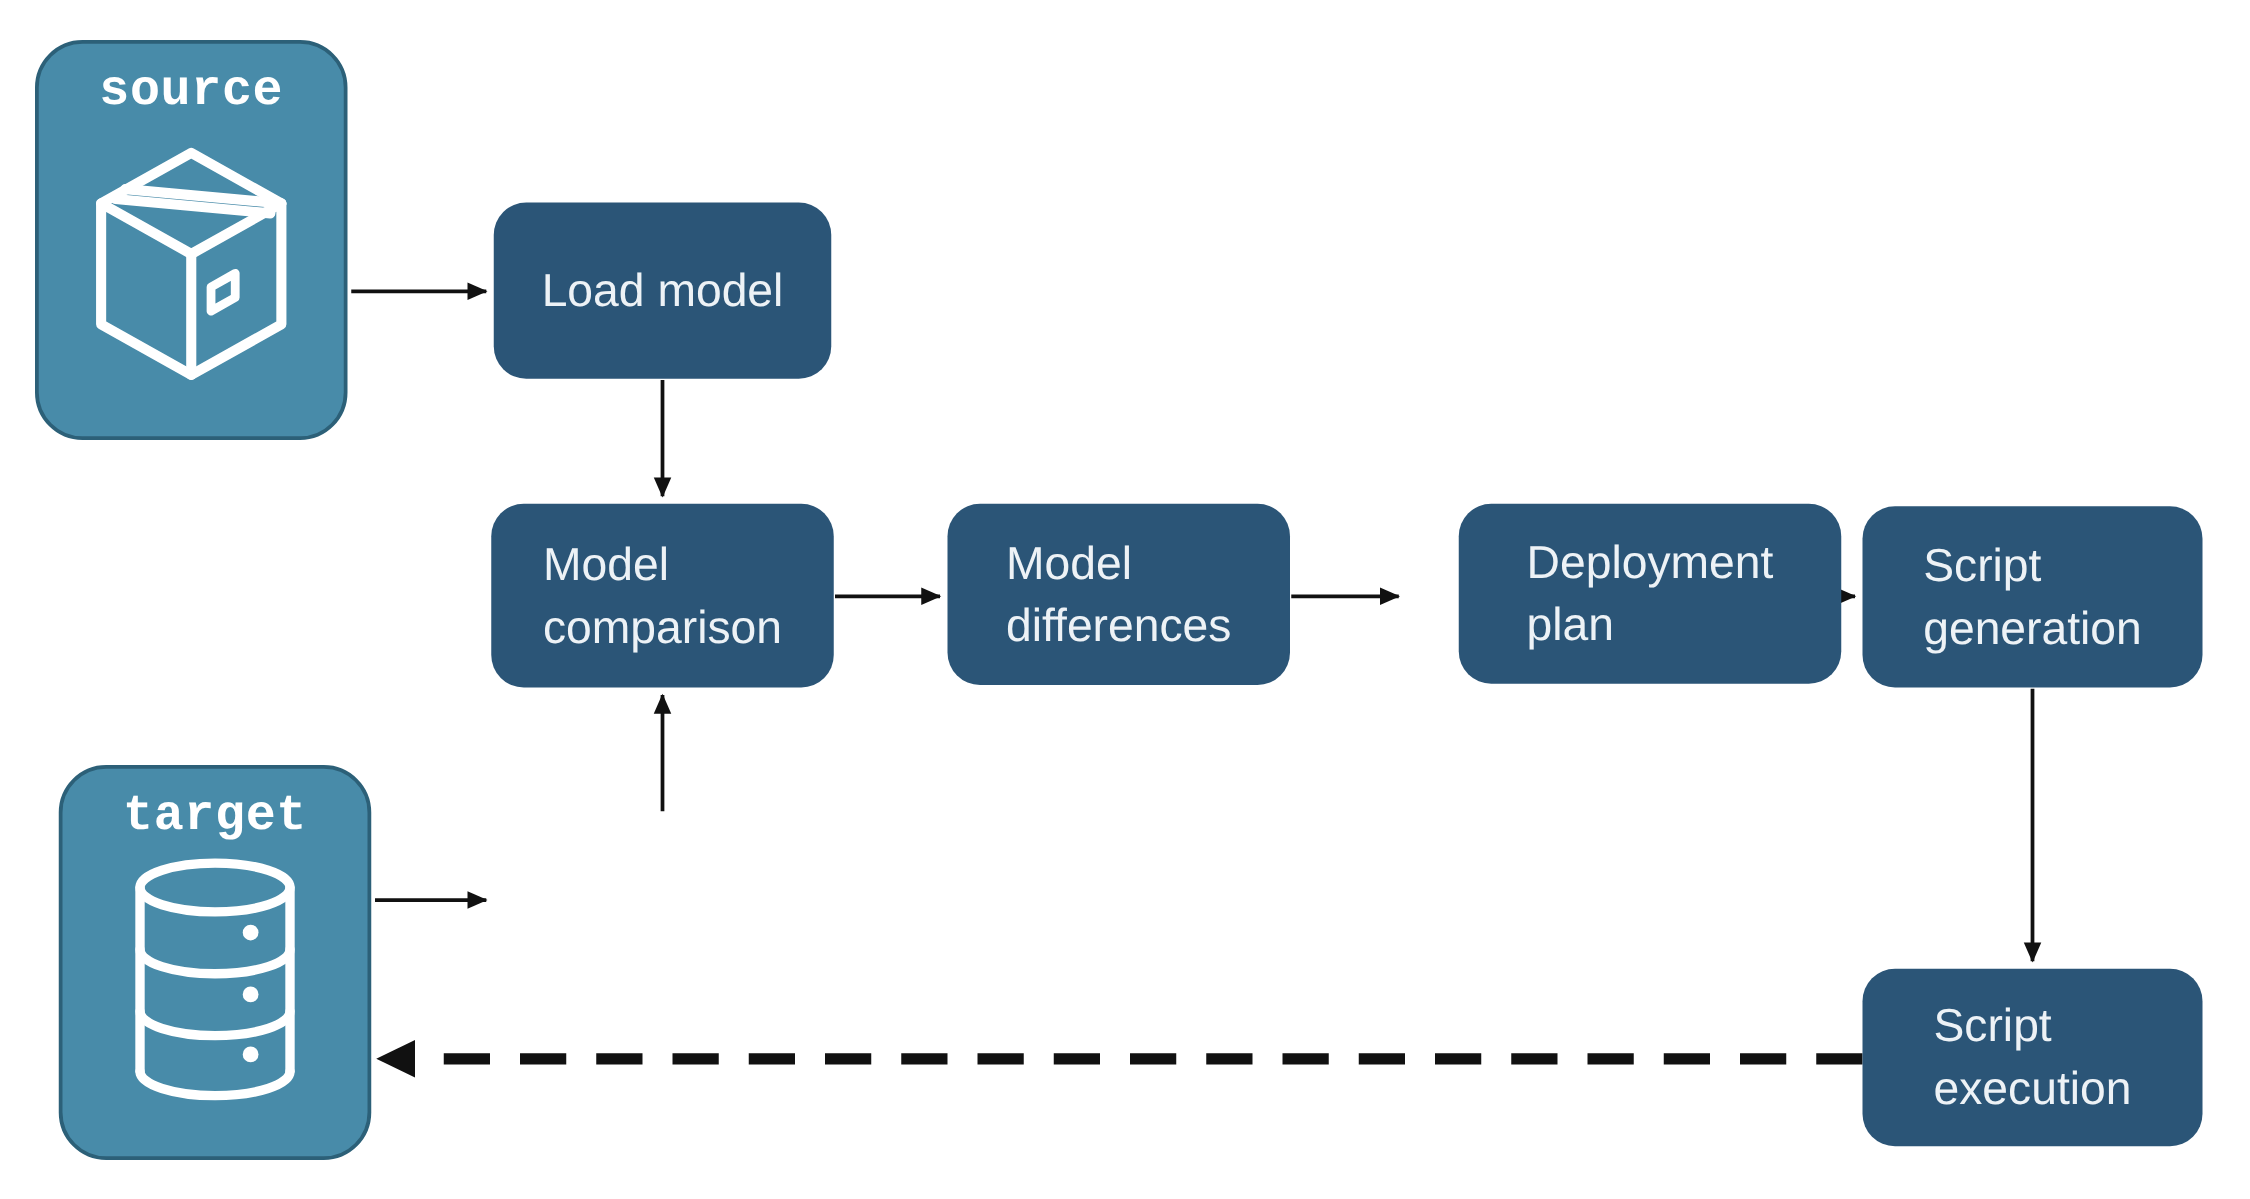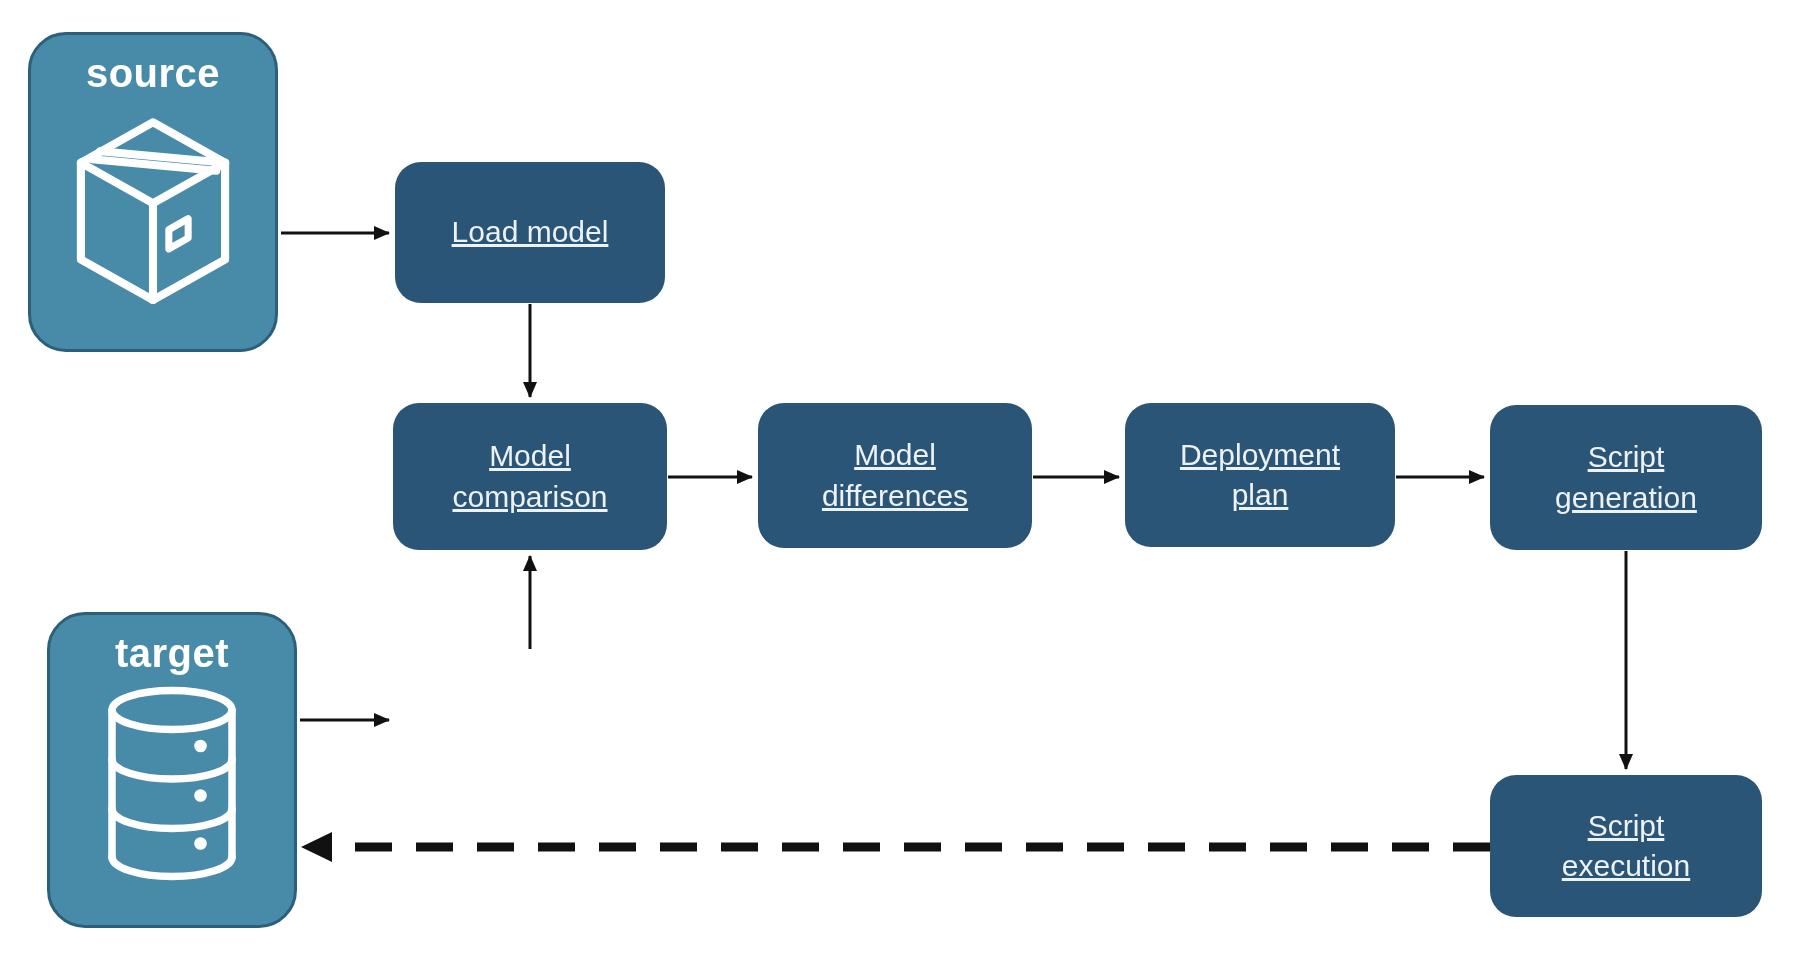--- a/index.html
+++ b/index.html
@@ -16,35 +16,35 @@
     font-family:"Liberation Sans","DejaVu Sans",sans-serif;}
   .canvas{position:relative;width:1800px;height:959px;background:var(--background);}
   .arrow-layer{position:absolute;left:0;top:0;width:1800px;height:959px;}
 
   .step{
     position:absolute;
     background:var(--step-fill);
     border-radius:26px;
     display:flex;align-items:center;justify-content:center;
     color:var(--label-text);
-    font-size:30px;line-height:1.35;text-align:center;
+    font-size:37px;line-height:1.35;
     white-space:pre-line;
-    text-decoration:underline;
   }
   .endpoint{
     position:absolute;
     background:var(--endpoint-fill);
     border:3px solid var(--endpoint-border);
     border-radius:38px;
     display:flex;flex-direction:column;align-items:center;
   }
   .endpoint-title{
     color:var(--title-text);
     font-size:40px;font-weight:800;letter-spacing:0.5px;
     margin-top:16px;
+    font-family:Liberation Mono, monospace;
   }
   .endpoint-icon{display:block;}
   .pkg-icon{margin-top:14px;}
   .db-icon{margin-top:10px;}
 </style>
 </head>
 <body>
 
 <div class="canvas">
 
@@ -108,21 +108,21 @@
   <div class="step" style="left:393px;top:403px;width:274px;height:147px;">
     <span>Model
 comparison</span>
   </div>
 
   <div class="step" style="left:758px;top:403px;width:274px;height:145px;">
     <span>Model
 differences</span>
   </div>
 
-  <div class="step" style="left:1125px;top:403px;width:270px;height:144px;">
+  <div class="step" style="left:1167px;top:403px;width:306px;height:144px;">
     <span>Deployment
 plan</span>
   </div>
 
   <div class="step" style="left:1490px;top:405px;width:272px;height:145px;">
     <span>Script
 generation</span>
   </div>
 
   <div class="step" style="left:1490px;top:775px;width:272px;height:142px;">

